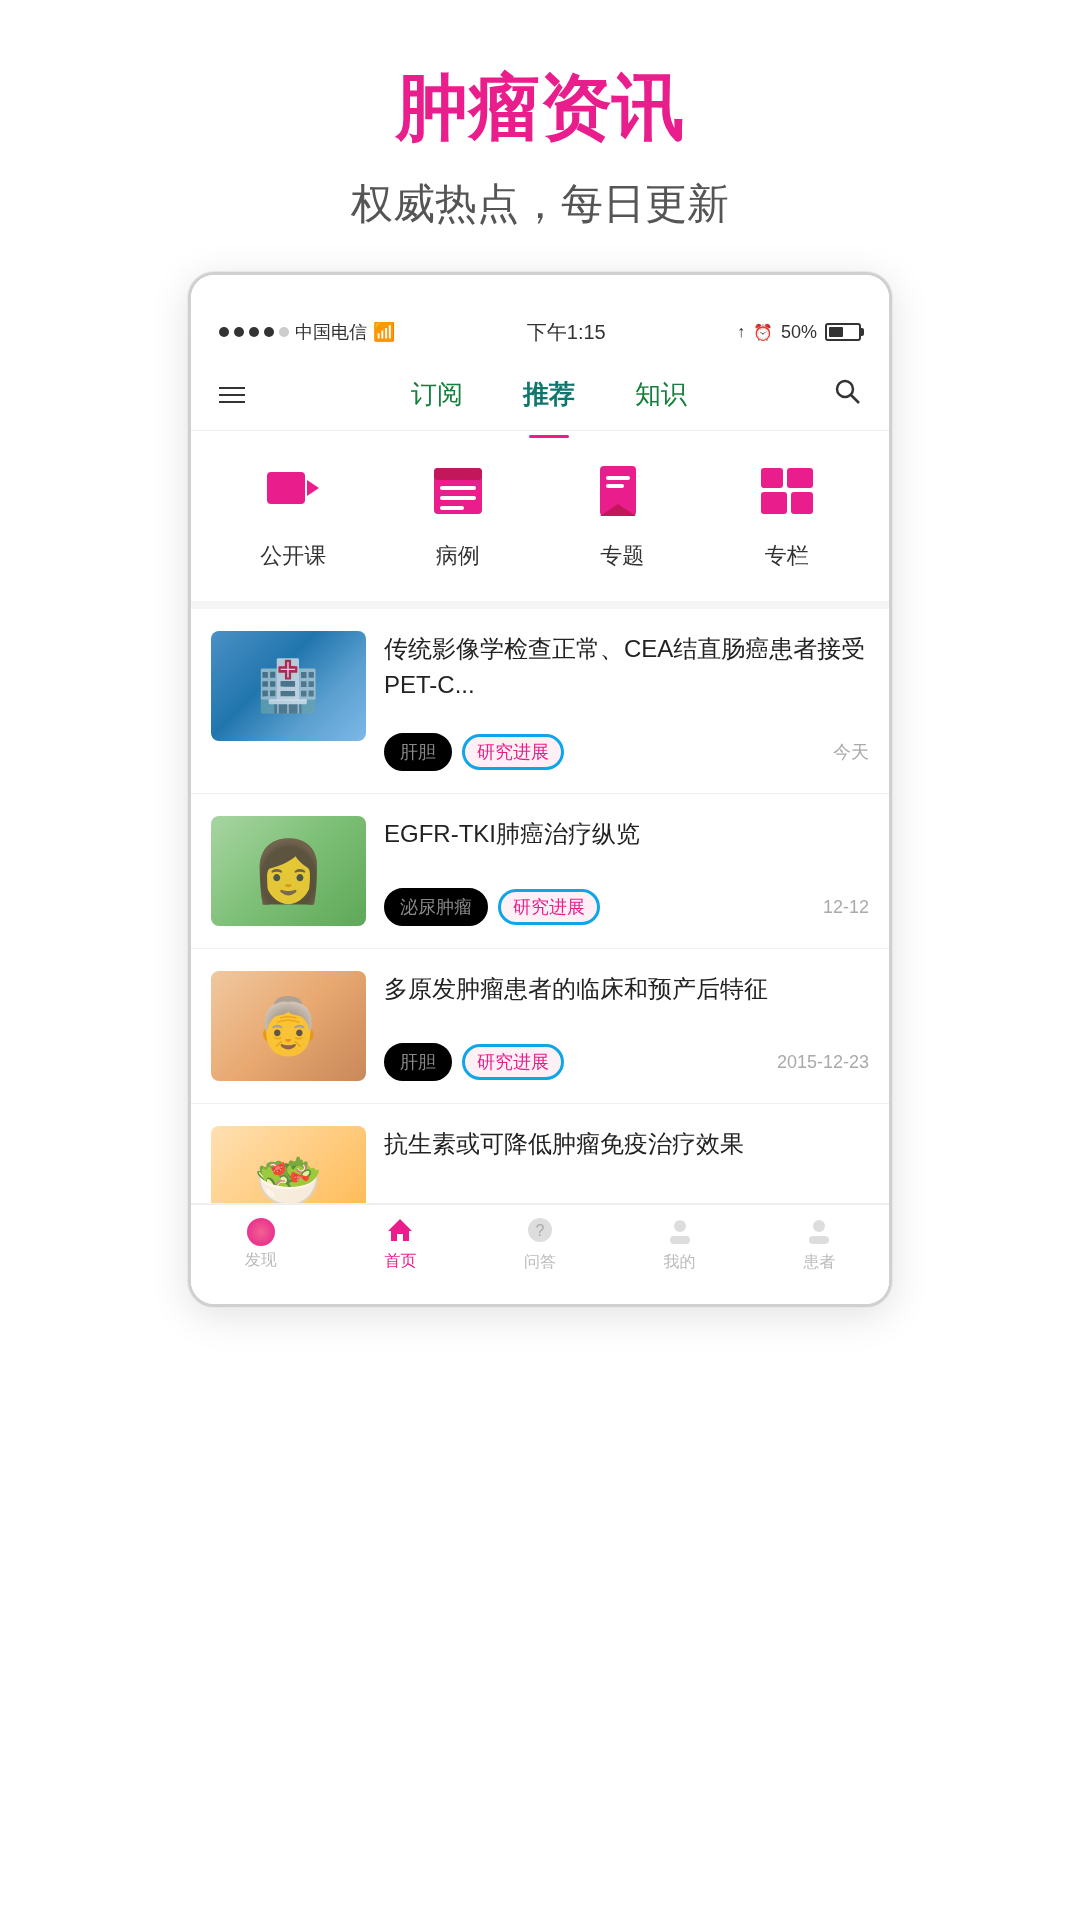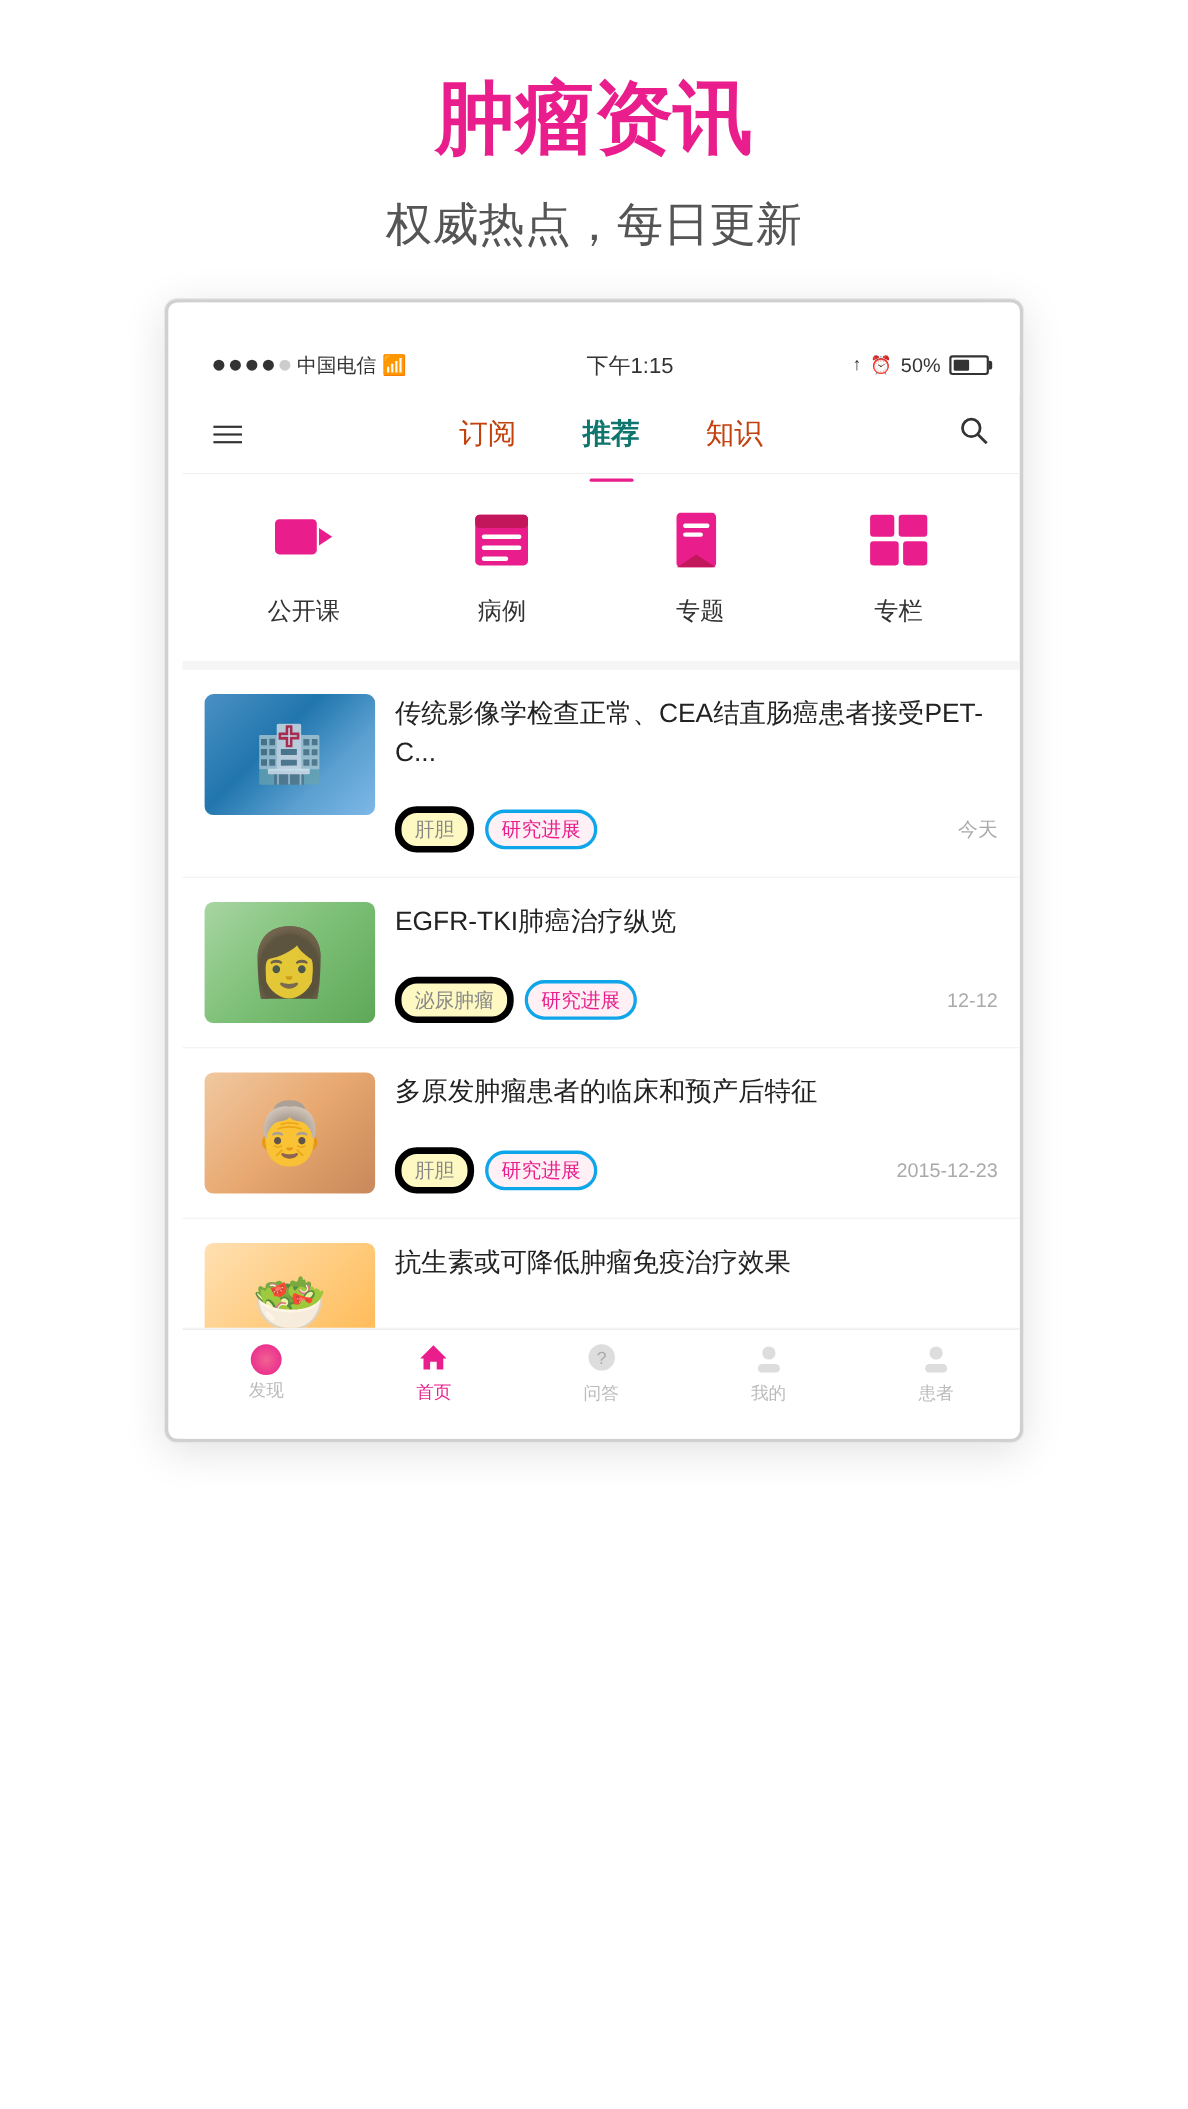--- a/index.html
+++ b/index.html
@@ -26,28 +26,27 @@
       margin-bottom: 20px;
     }
     .page-subtitle {
       font-size: 42px;
       color: #555;
       font-weight: 300;
     }
 
     
     .phone-shell {
-      width: 780px;
+      width: 704px;
       background: #ffffff;
-      border-radius: 11px;
+      border-radius: 26px;
       border: 3px solid #d0d0d0;
       box-shadow: 0 0 0 1px #e8e8e8, 0 8px 40px rgba(0,0,0,0.12);
       overflow: hidden;
       position: relative;
-      padding-left: 13px;
     }
 
     
     .status-bar {
       background: #fff;
       height: 54px;
       display: flex;
       align-items: center;
       justify-content: space-between;
       padding: 0 28px;
@@ -104,21 +103,21 @@
       display: block;
     }
     .nav-tabs-items {
       flex: 1;
       display: flex;
       justify-content: center;
       gap: 60px;
     }
     .nav-tab {
       font-size: 26px;
-      color: #c2410c;
+      color: #15803d;
       cursor: pointer;
       padding: 8px 0;
       position: relative;
     }
     .nav-tab.active {
       color: #0f766e;
       font-weight: bold;
     }
     .nav-tab.active::after {
       content: '';
@@ -250,23 +249,23 @@
       display: flex;
       align-items: center;
       gap: 10px;
       margin-top: 10px;
       flex-wrap: wrap;
     }
     .tag {
       padding: 3px 12px;
       border-radius: 20px;
       font-size: 18px;
-      background: #fef9c3;
+      background: #000000;
       color: #888;
-      border: 6px solid #000000;
+      border: 4px solid #000000;
     }
     .tag-hot {
       background: #fff0f5;
       color: #e91e8c;
       border: 3px solid #0ea5e9;
     }
     .news-date {
       margin-left: auto;
       font-size: 18px;
       color: #aaa;

